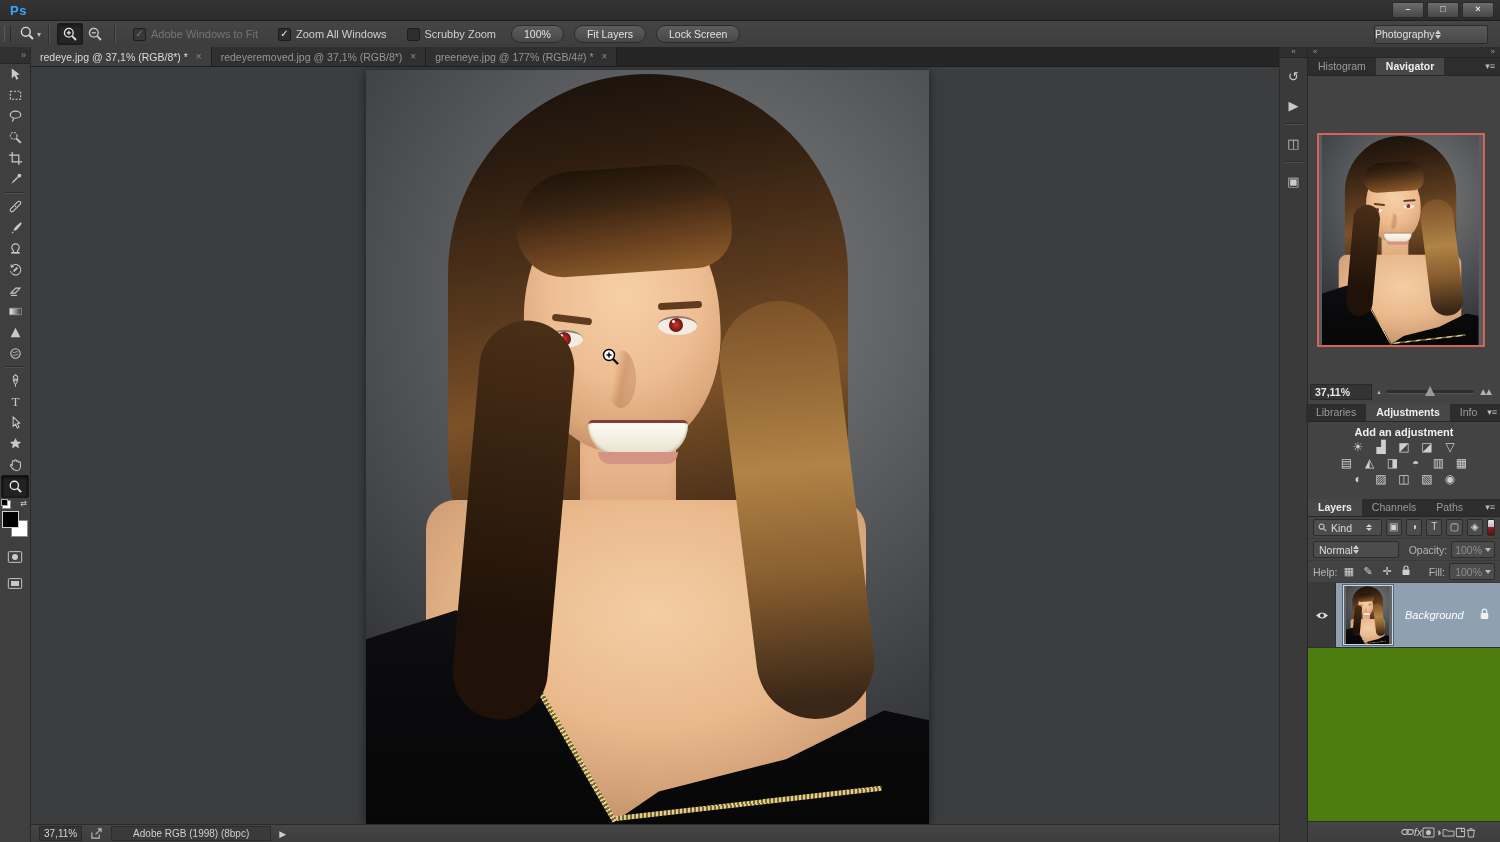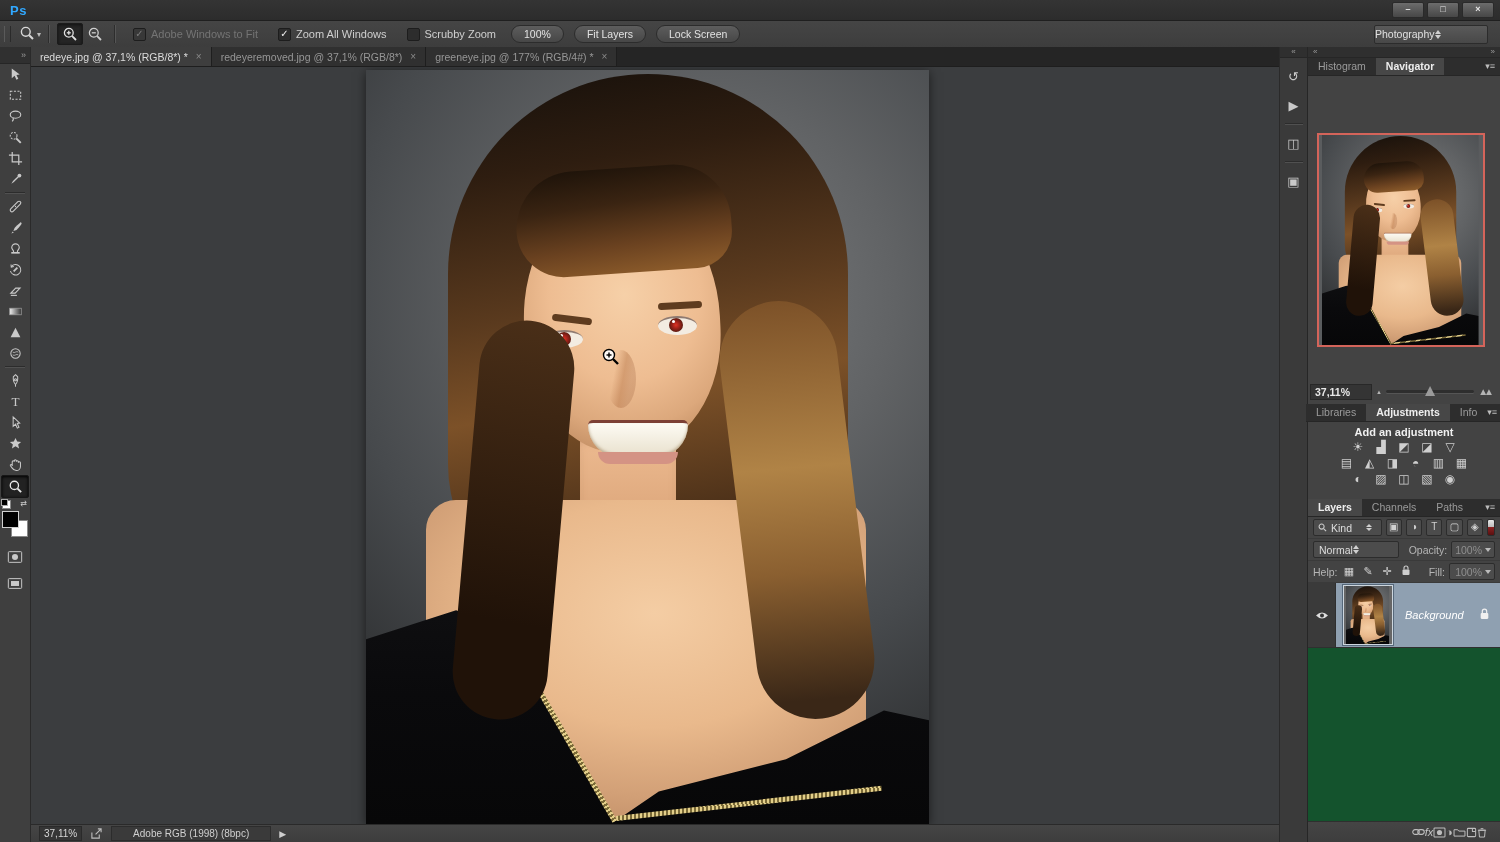--- a/index.html
+++ b/index.html
@@ -106,30 +106,30 @@
   .kindbox .updown i.u{border-bottom:3px solid #cfcfcf;}
   .kindbox .updown i.d{border-top:3px solid #cfcfcf;}
   .fbtn{width:19px;height:15px;background:#4c4c4c;border:1px solid #2c2c2c;border-radius:2px;color:#d0d0d0;font-size:10px;line-height:14px;text-align:center;}
   .ftoggle{margin-left:auto;width:8px;height:15px;background:linear-gradient(#e8e8e8,#b8b8b8 50%,#8a2222 50%,#5a1010);border:1px solid #2c2c2c;border-radius:2px;}
   .selbox{width:96px;height:15px;background:#4c4c4c;border:1px solid #2c2c2c;border-radius:2px;display:flex;align-items:center;padding:0 5px;color:#ddd;}
   .selbox span{flex:1;}
   .vlabel{color:#b5b5b5;}
   .valbox{width:38px;height:15px;background:#4c4c4c;border:1px solid #2c2c2c;border-radius:2px;color:#8f8f8f;display:flex;align-items:center;justify-content:flex-end;padding:0 3px;gap:3px;}
   .valbox .dd{width:0;height:0;border-left:3px solid transparent;border-right:3px solid transparent;border-top:4px solid #bbb;}
   .lockic{font-size:11px;color:#cfcfcf;width:15px;text-align:center;}
-  .llist{flex:1;background:#14532d;overflow:hidden;}
+  .llist{flex:1;background:#4d7c0f;overflow:hidden;}
   .layerrow{height:64px;display:flex;align-items:stretch;border-bottom:1px solid #2f2f2f;}
   .layerrow.selected .rowbg{background:#8fa0b1;}
   .eyecol{width:27px;background:#3a3a3a;border-right:1px solid #2f2f2f;display:flex;align-items:center;justify-content:center;color:#ddd;}
   .rowbg{flex:1;display:flex;align-items:center;gap:12px;padding-left:7px;}
   .lthumb{width:48px;height:58px;border:1px solid #cdd6de;background:#666;position:relative;box-shadow:0 0 0 1px #56687a;}
   .lthumb .clip{position:absolute;inset:0;overflow:hidden;}
   .lname{font-size:11px;color:#fff;font-style:italic;}
   .rowlock{margin-left:auto;margin-right:10px;color:#f0f0f0;}
-  .lbottom{height:20px;background:linear-gradient(#454545,#3d3d3d);border-top:1px solid #2f2f2f;display:flex;align-items:center;justify-content:flex-end;padding-right:13px;color:#bdbdbd;}
+  .lbottom{height:20px;background:linear-gradient(#454545,#3d3d3d);border-top:1px solid #2f2f2f;display:flex;align-items:center;justify-content:flex-end;padding-right:24px;color:#bdbdbd;}
   .lbottom .bicon{display:flex;align-items:center;font-size:11px;}
   .fxtext{font-style:italic;font-size:11px;color:#c5c5c5;}
 
   
   .portrait{position:absolute;width:563px;height:754px;overflow:hidden;}
   .mainphoto{left:335px;top:3px;box-shadow:0 2px 10px rgba(0,0,0,.55);}
   .portrait>div{position:absolute;}
   .p-bg{inset:0;background:radial-gradient(85% 65% at 60% 30%, #7a7c7e 0%, #616365 40%, #474a4d 75%, #343638 100%);}
   .p-hair{left:82px;top:4px;width:400px;height:540px;border-radius:200px 200px 150px 150px;background:linear-gradient(170deg,#16100b 0%,#2e1d10 18%,#5a3a1e 42%,#7c5128 58%,#4a2f18 80%,#241608 100%);}
   .p-neck{left:214px;top:360px;width:96px;height:110px;border-radius:0 0 40px 40px;background:linear-gradient(#eebc92,#d9a276);box-shadow:inset 0 14px 14px -8px rgba(120,70,40,.55);}

